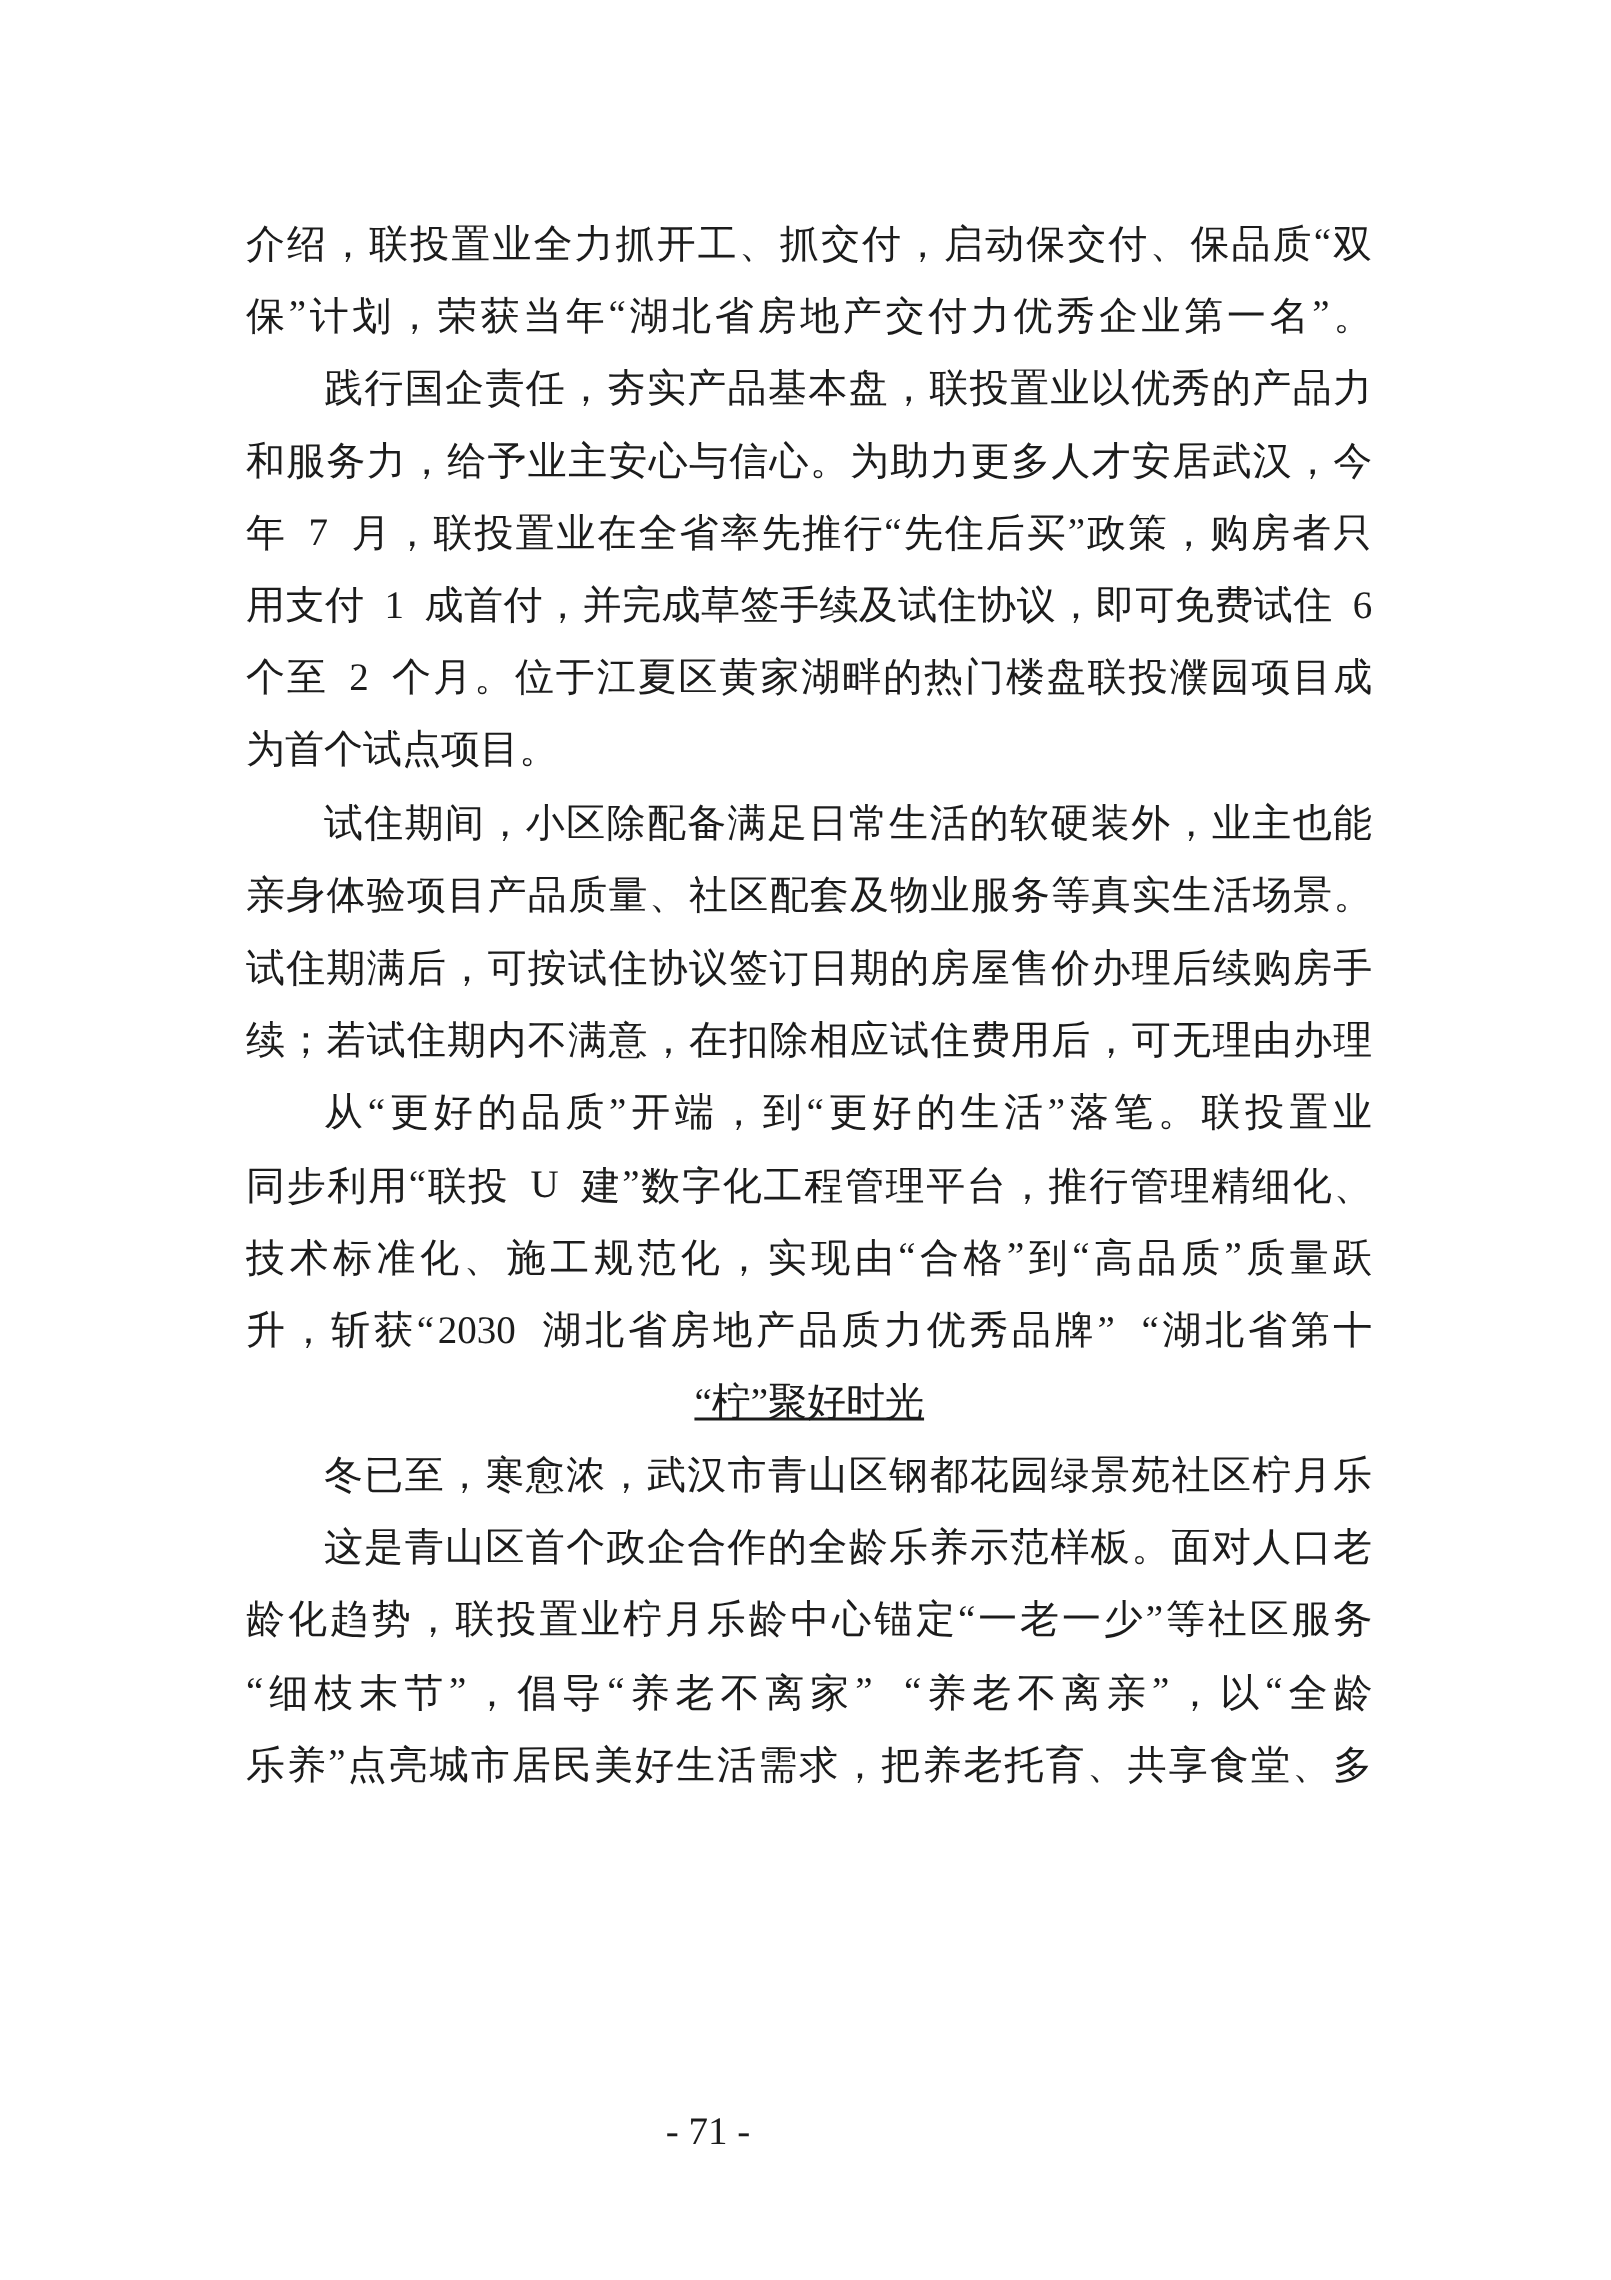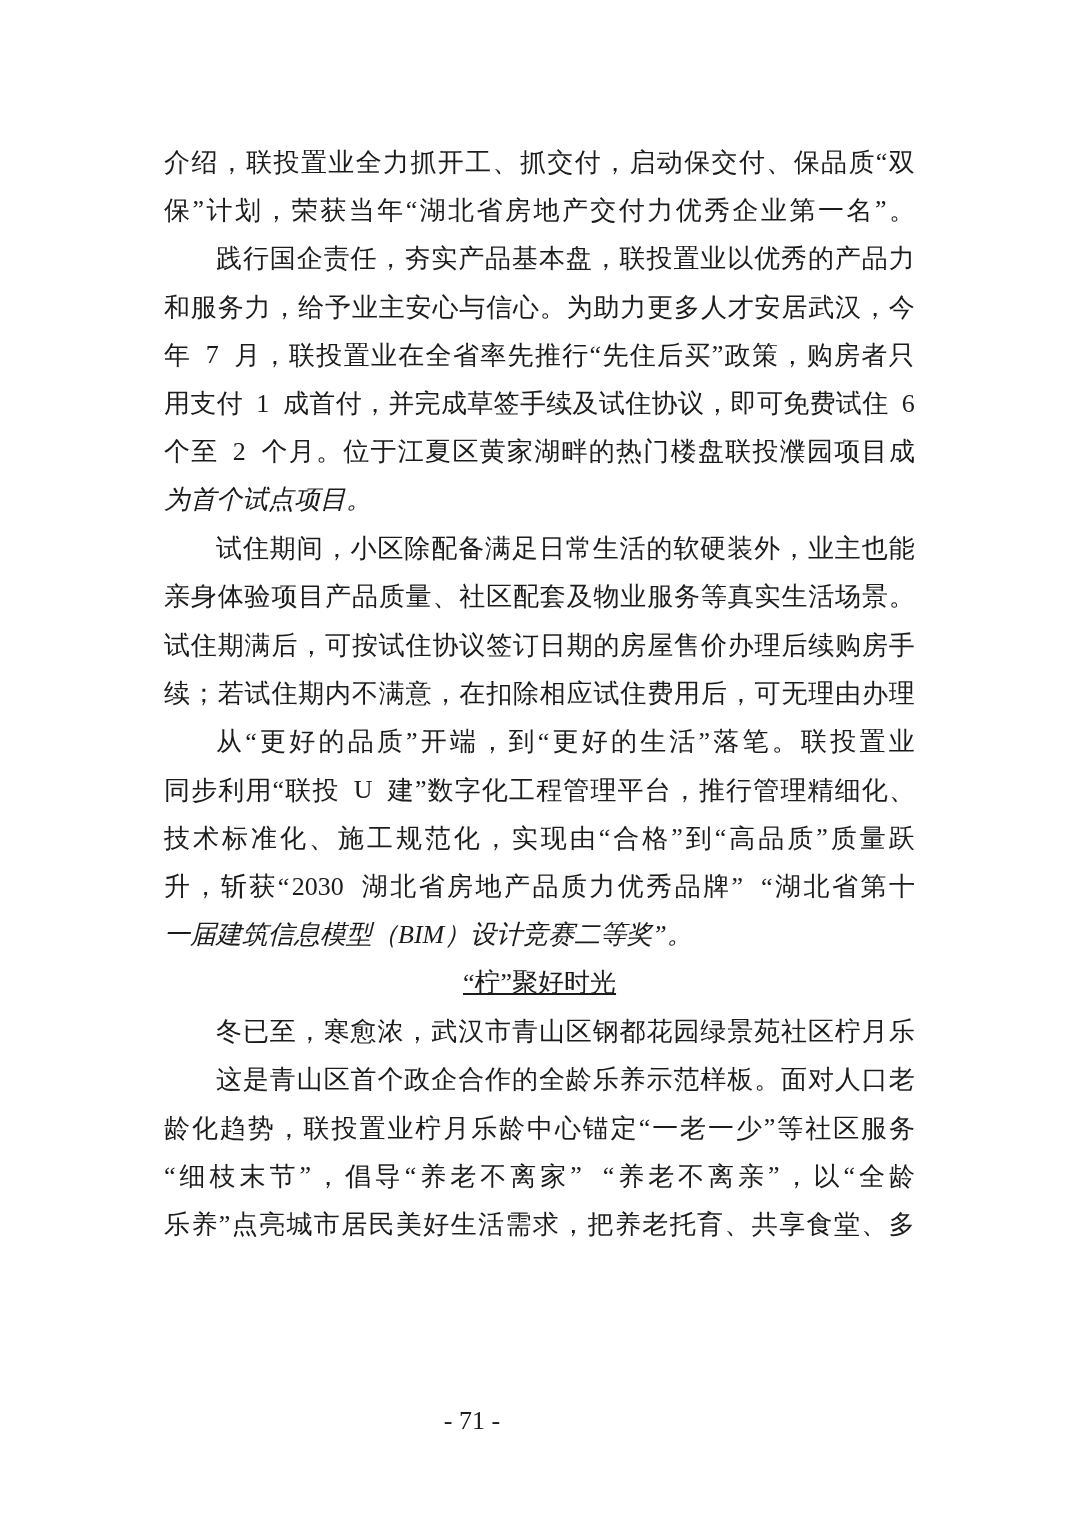--- a/index.html
+++ b/index.html
@@ -23,21 +23,21 @@
     font-size: 26px;
   }
   .line { height: 48.3px; font-size: 26px; }
   
   .line.just {
     display: flex;
     align-items: center;
     justify-content: space-between;
     flex-wrap: nowrap;
   }
-  .line.plain { line-height: 48.3px; white-space: pre; font-style: italic; }
+  .line.plain { line-height: 48.3px; white-space: pre; }
   .line.center { text-align: center; line-height: 48.3px; text-decoration: underline; }
   .line.indent.just { padding-left: 52px; }
   .sp { display: inline-block; width: 13px; }
   .page-number {
     position: absolute;
     left: 0; top: 1405px;
     width: 944px;
     text-align: center;
     font-size: 26px;
     line-height: 32px;
@@ -494,21 +494,20 @@
         <span>牌</span>
         <span>”</span>
         <span class="sp"></span>
         <span>“</span>
         <span>湖</span>
         <span>北</span>
         <span>省</span>
         <span>第</span>
         <span>十</span>
       </div>
-      <div class="line plain">一届建筑信息模型（BIM）设计竞赛二等奖”。</div>
       <div class="line center">“柠”聚好时光</div>
       <div class="line just indent">
         <span>冬</span>
         <span>已</span>
         <span>至</span>
         <span>，</span>
         <span>寒</span>
         <span>愈</span>
         <span>浓</span>
         <span>，</span>

